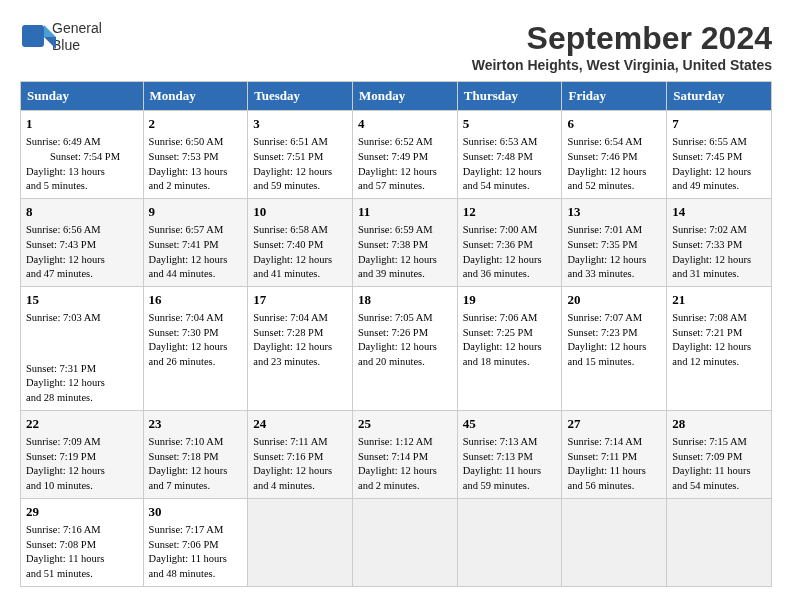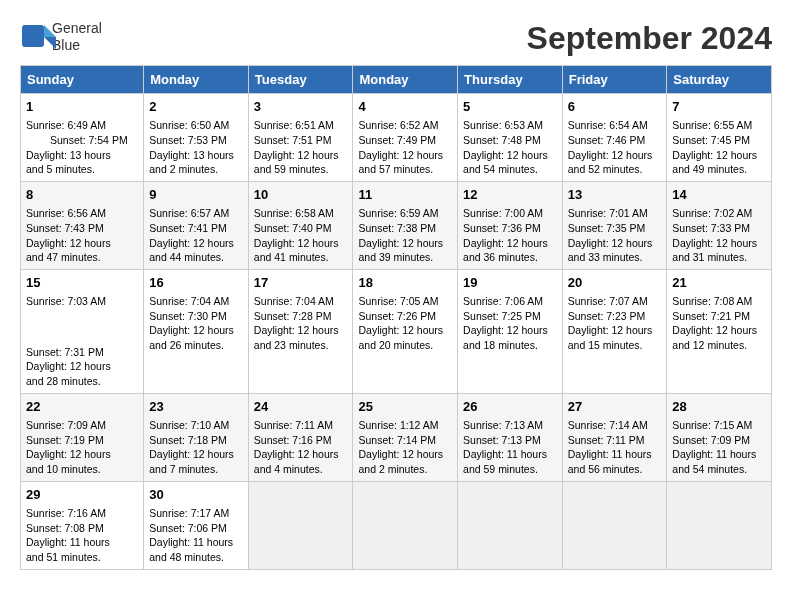--- a/index.html
+++ b/index.html
@@ -42,20 +42,21 @@
     }
     .subtitle {
       font-size: 14px;
       color: #333;
       font-weight: bold;
     }
     table {
       width: 100%;
       border-collapse: collapse;
       font-size: 10.5px;
+      font-family: Liberation Serif, serif;
     }
     thead tr th {
       background-color: #2e6db4;
       color: #fff;
       padding: 6px 6px;
       text-align: left;
       font-size: 13px;
       font-weight: bold;
       border: 1px solid #ccc;
     }
@@ -91,20 +92,21 @@
         <polygon points="24,14 36,14 36,26" fill="#2e6db4"></polygon>
       </svg>
     </div>
     <div class="logo-text">
       <span>General</span>
       <span>Blue</span>
     </div>
   </div>
   <div class="title-block">
     <div class="main-title">September 2024</div>
+    <div class="subtitle">Weirton Heights, West Virginia, United States</div>
   </div>
 </div>
 
 <table>
   <thead>
     <tr id="header-row">
         <th>Sunday</th>
         <th>Monday</th>
         <th>Tuesday</th>
         <th>Monday</th>
@@ -290,21 +292,21 @@
           <span style="display: block;">and 4 minutes.</span>
         </td>
         <td>
           <span class="day-num">25</span>
           <span style="display: block;">Sunrise: 1:12 AM</span>
           <span style="display: block;">Sunset: 7:14 PM</span>
           <span style="display: block;">Daylight: 12 hours</span>
           <span style="display: block;">and 2 minutes.</span>
         </td>
         <td>
-          <span class="day-num">26</span>
+          <span class="day-num">45</span>
           <span style="display: block;">Sunrise: 7:13 AM</span>
           <span style="display: block;">Sunset: 7:13 PM</span>
           <span style="display: block;">Daylight: 11 hours</span>
           <span style="display: block;">and 59 minutes.</span>
         </td>
         <td>
           <span class="day-num">27</span>
           <span style="display: block;">Sunrise: 7:14 AM</span>
           <span style="display: block;">Sunset: 7:11 PM</span>
           <span style="display: block;">Daylight: 11 hours</span>

